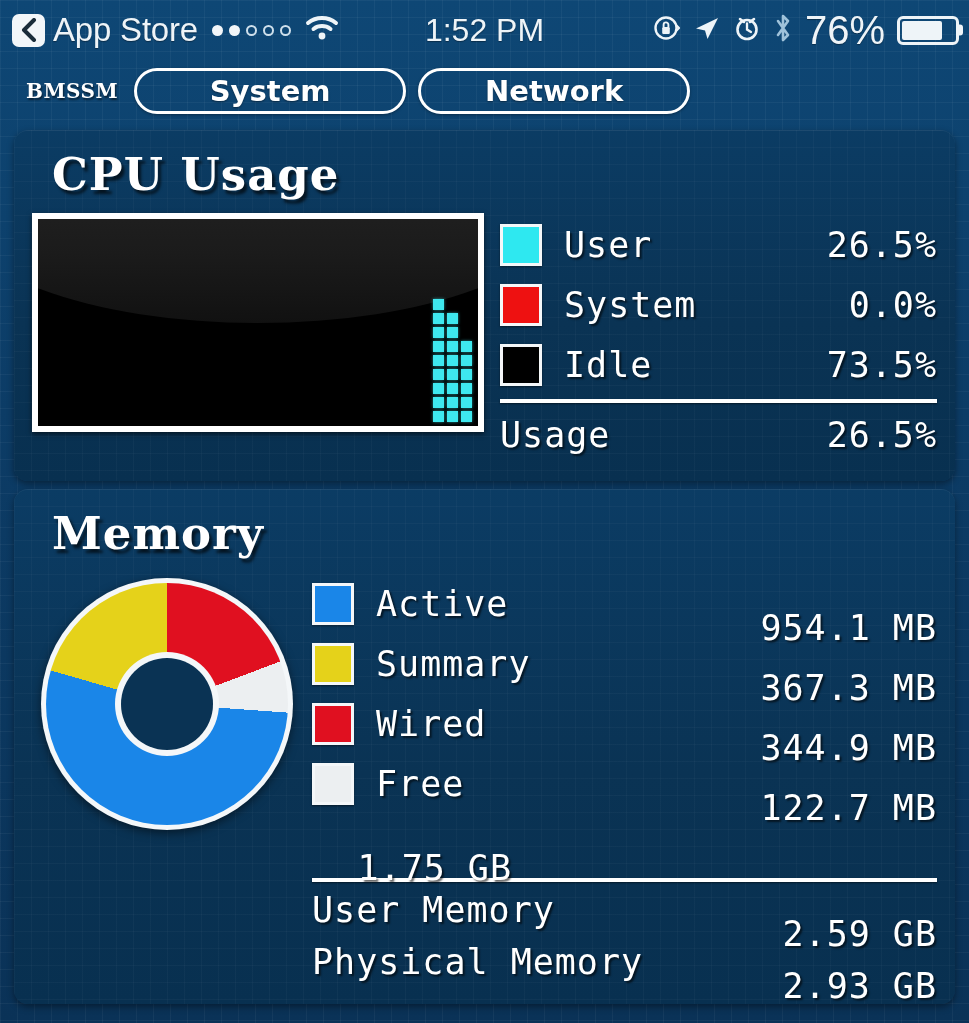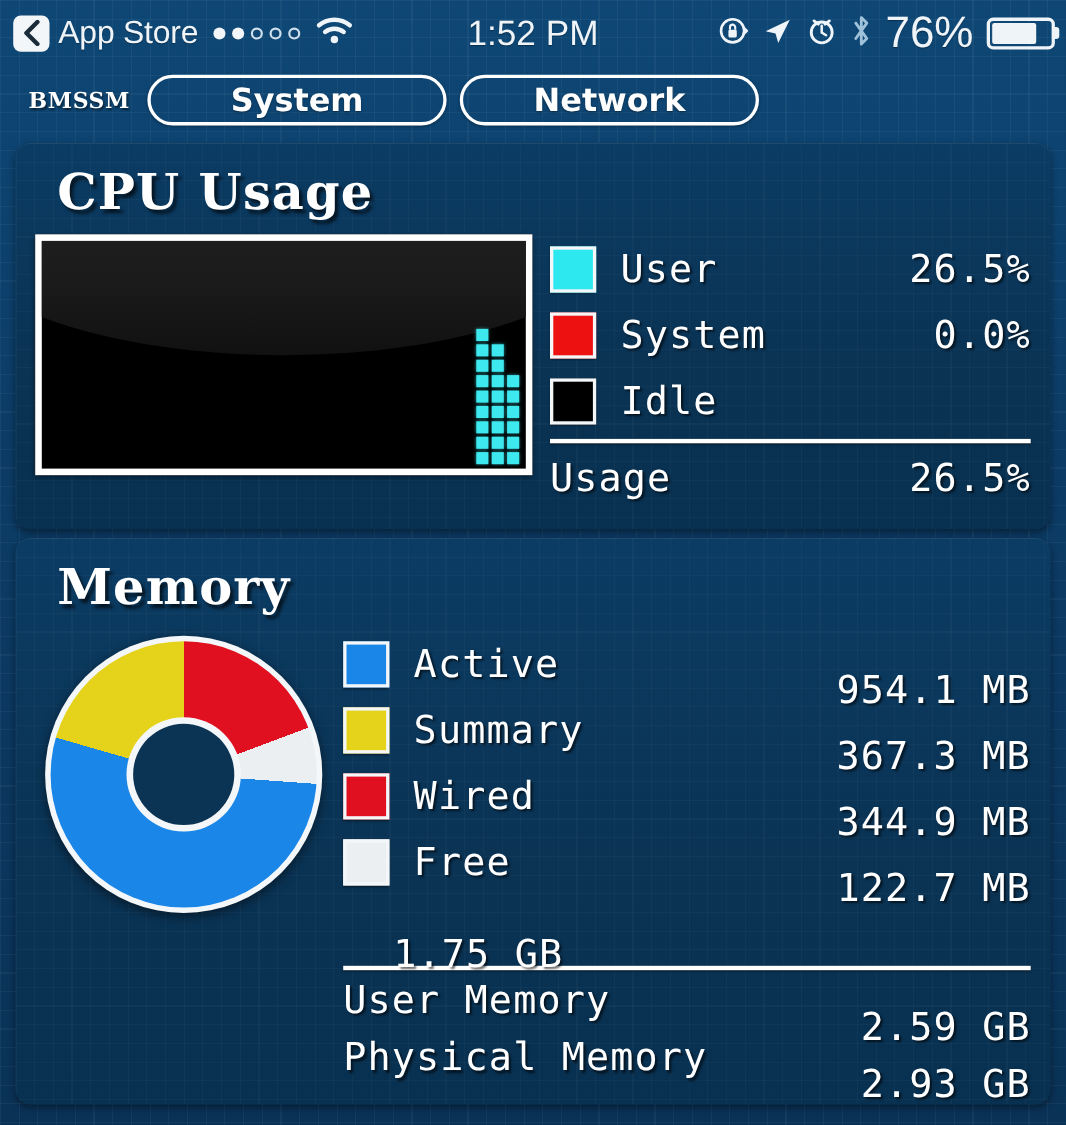--- a/index.html
+++ b/index.html
@@ -53,21 +53,21 @@
     width: 33px; height: 33px;
     background: #f2f6f9;
     border-radius: 7px;
     display: flex; align-items: center; justify-content: center;
     flex: 0 0 auto;
   }
   .back-chip svg { display:block; }
 
   .sb-app-name {
     font-family: "Liberation Sans", sans-serif;
-    font-size: 29px;
+    font-size: 33px;
     font-weight: 400;
     letter-spacing: -0.2px;
     text-shadow: 0 1px 1px rgba(0,0,0,.35);
   }
 
   .dots { display: flex; align-items: center; gap: 6px; margin-left: 6px; }
   .dot { width: 11px; height: 11px; border-radius: 50%; }
   .dot.on  { background: #f2f6f9; }
   .dot.off { border: 2px solid #cfe0ec; background: transparent; }
 
@@ -403,20 +403,21 @@
           <span class="stat-value">26.5%</span>
         </div>
         <div class="stat-row">
           <span class="swatch" id="sw-cpu-1" style="background: rgb(238, 17, 17);"></span>
           <span class="stat-label">System</span>
           <span class="stat-value">0.0%</span>
         </div>
         <div class="stat-row">
           <span class="swatch" id="sw-cpu-2" style="background: rgb(0, 0, 0);"></span>
           <span class="stat-label">Idle</span>
+          <span class="stat-value">73.5%</span>
         </div>
 
         <div class="divider"></div>
 
         <div class="stat-row no-swatch">
           <span class="stat-label">Usage</span>
           <span class="stat-value">26.5%</span>
         </div>
       </div>
     </div>

